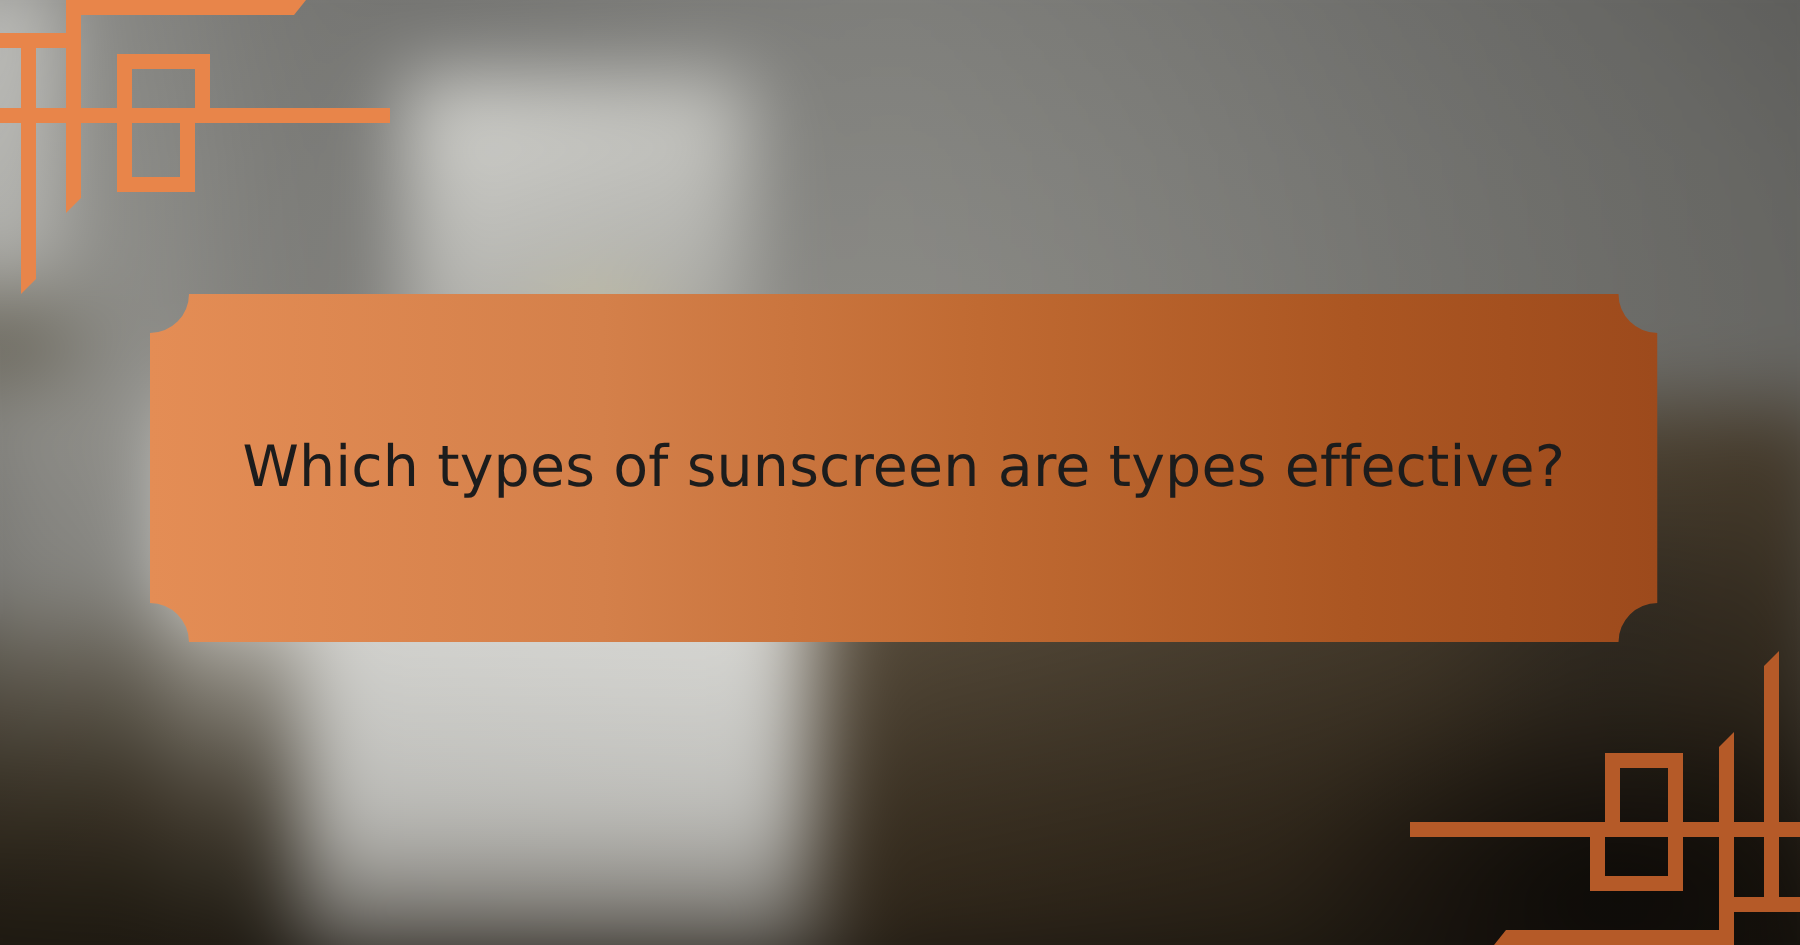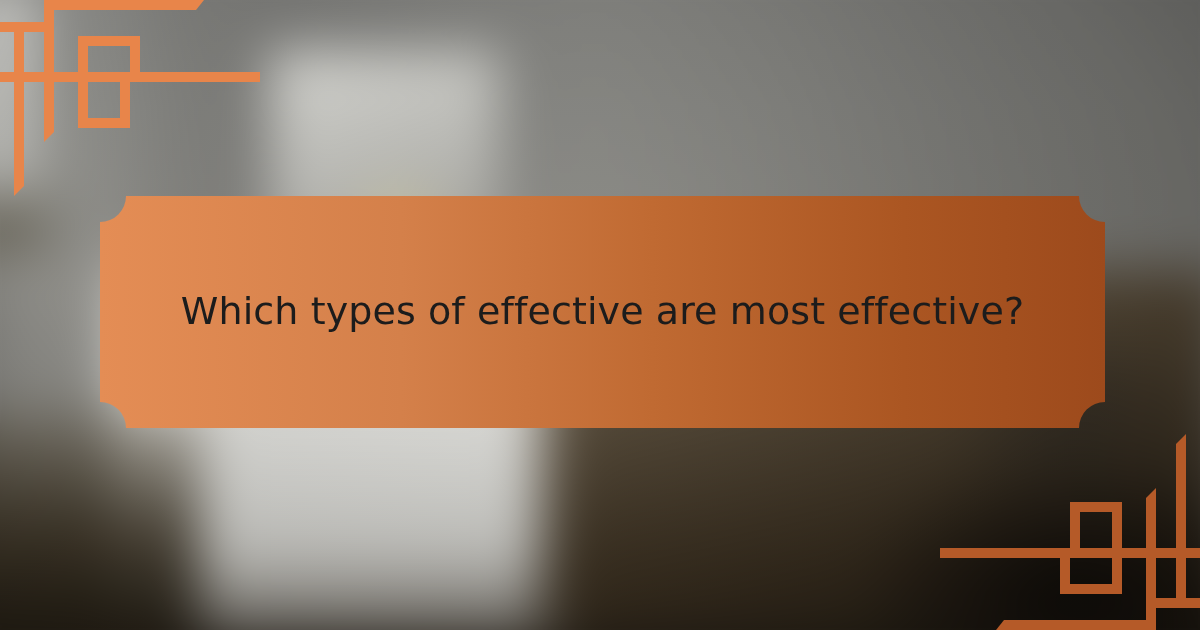--- a/index.html
+++ b/index.html
@@ -292,16 +292,16 @@
         M 0,26
         A 26,26 0 0 0 26,0
         L 979,0
         A 26,26 0 0 0 1005,26
         L 1005,206
         A 26,26 0 0 0 979,232
         L 26,232
         A 26,26 0 0 0 0,206
         Z" fill="url(#bannerGrad)"></path>
     </svg>
-    <div id="banner-text">Which types of effective are most effective?</div>
+    <div id="banner-text">Which types of sunscreen are types effective?</div>
   </div>
 
 </div>
 
 </body></html>

